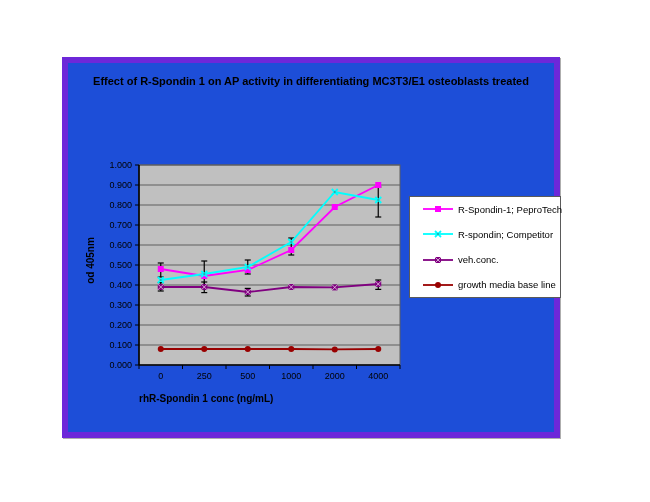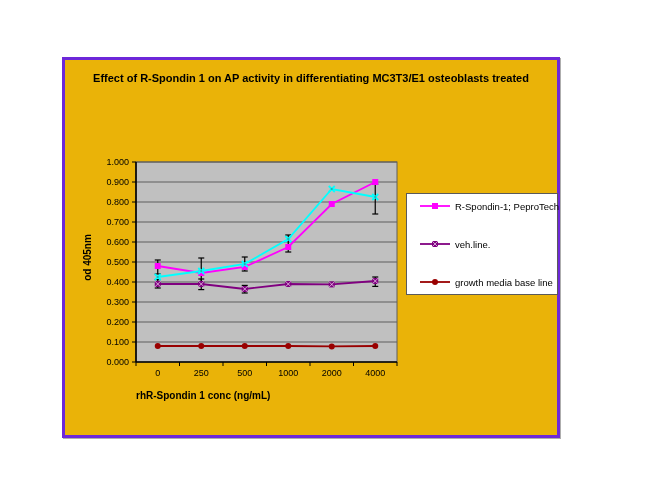--- a/index.html
+++ b/index.html
@@ -1,22 +1,22 @@
 <!DOCTYPE html>
 <html><head>
 <meta charset="utf-8">
 <style>
   html,body{margin:0;padding:0;background:#fff;}
   .screenshot{
     position:relative;width:650px;height:502px;background:#ffffff;overflow:hidden;
     font-family:"Liberation Sans",sans-serif;color:#000;
   }
   .chart-frame{
-    position:absolute;left:62px;top:57px;width:498px;height:381px;background:#eab308;
-    border:3px solid #6d28d9;box-shadow:1px 1px 0 rgba(130,130,130,.65);box-sizing:border-box;
+    position:absolute;left:62px;top:57px;width:498px;height:381px;background:#1d4ed8;
+    border:6px solid #6d28d9;box-shadow:1px 1px 0 rgba(130,130,130,.65);box-sizing:border-box;
   }
   .chart-title{
     position:absolute;left:0;top:12px;width:100%;text-align:center;
     font-size:11px;font-weight:bold;line-height:13px;color:#000;
   }
   svg.plot-svg{position:absolute;left:0;top:0;}
   .y-axis-title{
     position:absolute;left:-18px;top:192px;width:80px;text-align:center;
     transform:rotate(-90deg);transform-origin:center;
     font-size:10px;font-weight:bold;white-space:nowrap;
@@ -217,27 +217,37 @@
           <svg width="32" height="12">
             <line x1="1" y1="6" x2="31" y2="6" stroke="#ff00ff" stroke-width="1.8"></line>
             <g>
               <rect x="13" y="3" width="6" height="6" fill="#ff00ff"></rect>
             </g>
           </svg>
           <span>R-Spondin-1; PeproTech</span>
         </div>
         <div class="legend-item">
           <svg width="32" height="12">
+            <line x1="1" y1="6" x2="31" y2="6" stroke="#00ffff" stroke-width="1.8"></line>
+            <g>
+              <path d="M13,3 L19,9 M13,9 L19,3" stroke="#00ffff" stroke-width="1.8" fill="none"></path>
+              <circle cx="16" cy="6" r="1.1" fill="#2aa8a8"></circle>
+            </g>
+          </svg>
+          <span>R-spondin; Competitor</span>
+        </div>
+        <div class="legend-item">
+          <svg width="32" height="12">
             <line x1="1" y1="6" x2="31" y2="6" stroke="#800080" stroke-width="1.8"></line>
             <g>
               <rect x="13" y="3" width="6" height="6" fill="#800080"></rect>
               <path d="M13,3 L19,9 M13,9 L19,3" stroke="rgba(255,255,255,0.8)" stroke-width="0.8" fill="none"></path>
             </g>
           </svg>
-          <span>veh.line.</span>
+          <span>veh.conc.</span>
         </div>
         <div class="legend-item">
           <svg width="32" height="12">
             <line x1="1" y1="6" x2="31" y2="6" stroke="#990000" stroke-width="1.8"></line>
             <g>
               <circle cx="16" cy="6" r="3" fill="#990000"></circle>
             </g>
           </svg>
           <span>growth media base line</span>
         </div>

